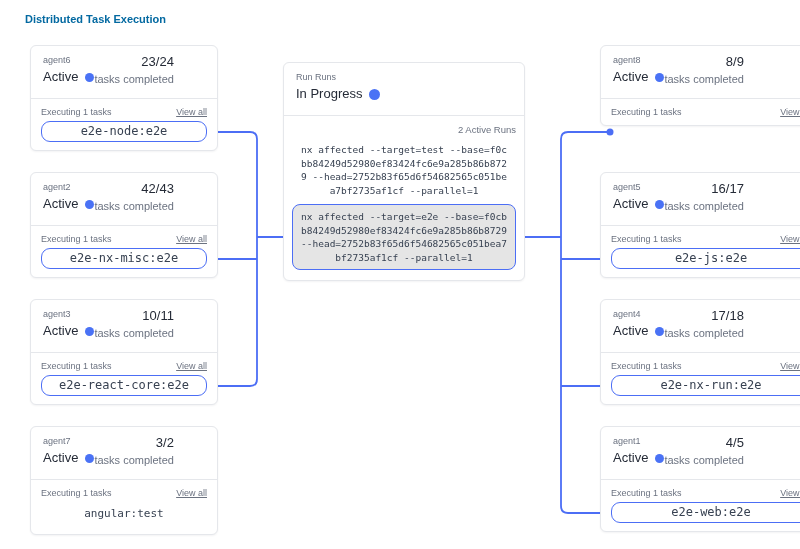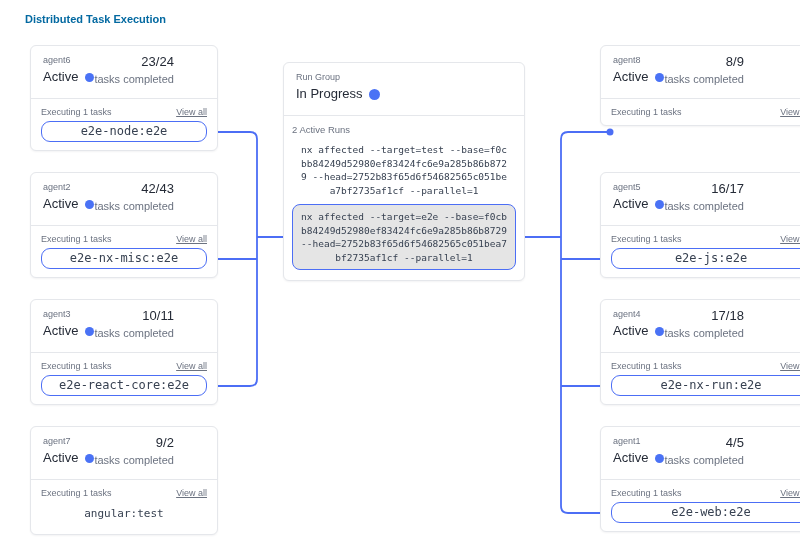--- a/index.html
+++ b/index.html
@@ -40,21 +40,21 @@
     border-radius:9px; text-align:center; font-family:"DejaVu Sans Mono", monospace;
     font-size:12px; color:var(--mono-ink); background:#fff; cursor:pointer;
   }
   .task-plain {
     margin-top:4px; height:24px; line-height:24px; text-align:center;
     font-family:"DejaVu Sans Mono", monospace; font-size:11px; color:var(--mono-ink);
   }
 
   .center-card { left:283px; top:62px; width:242px; }
   .center-card .card-body { padding:8px 8px 10px; }
-  .active-runs-label { font-size:9.5px; color:var(--gray); line-height:12px; }
+  .active-runs-label { font-size:9.5px; color:var(--gray); line-height:12px;text-align:right; }
   .cmd {
     margin-top:7px; font-family:"DejaVu Sans Mono", monospace; font-size:9.5px; line-height:13.5px;
     color:var(--mono-ink); text-align:center; word-break:break-all; white-space:normal;
   }
   .cmd-box {
     border:1.5px solid var(--accent); border-radius:8px; padding:5px 6px; background:#e5e5e5; cursor:pointer;
   }
 </style>
 </head>
 <body>
@@ -155,37 +155,37 @@
 <div class="card agent-card" style="left:30px; top:426px;">
   <div class="card-header">
     <div class="header-left">
       <div class="agent-name">agent7</div>
       <div class="status-row">
         <span class="status-text">Active</span>
         <span class="status-dot"></span>
       </div>
     </div>
     <div class="header-right">
-      <div class="count">9/2</div>
+      <div class="count">3/2</div>
       <div class="count-caption">tasks completed</div>
     </div>
   </div>
   <div class="card-body">
     <div class="exec-row">
       <span class="exec-label">Executing 1 tasks</span>
       <a class="view-all">View all</a>
     </div>
     <div class="task-plain">angular:test</div>
   </div>
 </div>
 
 <div class="card center-card">
   <div class="card-header">
     <div class="header-left">
-      <div class="group-label">Run Group</div>
+      <div class="group-label">Run Runs</div>
       <div class="status-row">
         <span class="status-text">In Progress</span>
         <span class="status-dot" style="width:11px;height:11px;"></span>
       </div>
     </div>
   </div>
   <div class="card-body">
     <div class="active-runs-label">2 Active Runs</div>
     <div class="cmd" style="padding:0 8px;">nx affected --target=test --base=f0cbb84249d52980ef83424fc6e9a285b86b8729 --head=2752b83f65d6f54682565c051bea7bf2735af1cf --parallel=1</div>
     <div class="cmd cmd-box">nx affected --target=e2e --base=f0cbb84249d52980ef83424fc6e9a285b86b8729 --head=2752b83f65d6f54682565c051bea7bf2735af1cf --parallel=1</div>

